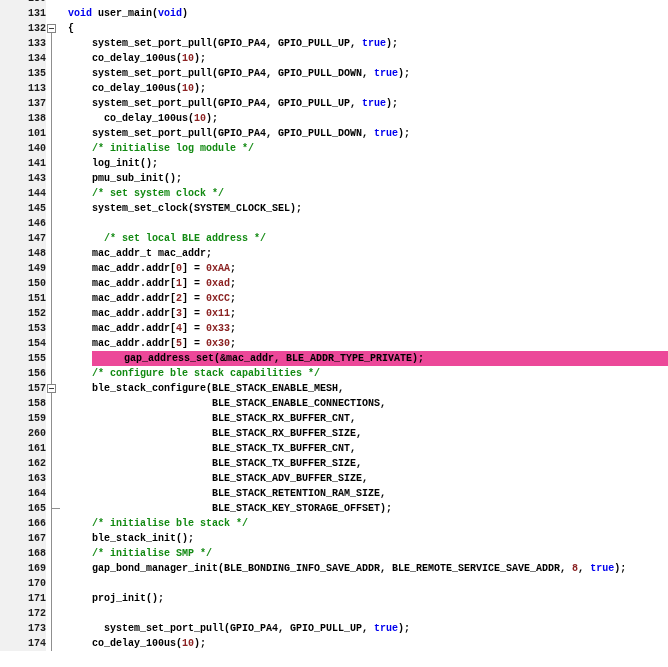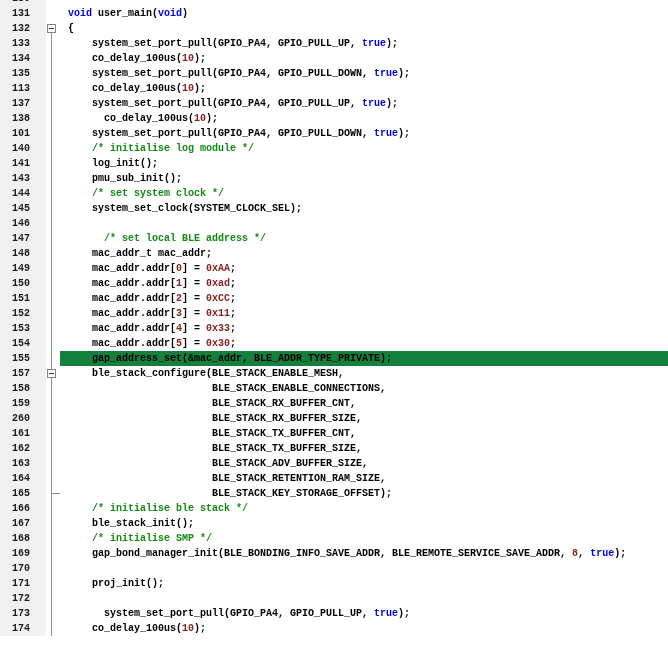--- a/index.html
+++ b/index.html
@@ -4,21 +4,21 @@
 <style>
   html, body { margin:0; padding:0; background:#ffffff; }
   body {
     width:668px; height:667px; overflow:hidden; position:relative;
     font-family:"Liberation Mono","DejaVu Sans Mono",monospace;
   }
   #editor { position:absolute; left:0; top:-9px; width:668px; }
   .line { display:flex; height:15px; line-height:15px; font-size:10px; }
   .gutter {
     width:46px; flex:0 0 46px; background:#f1f1f1; color:#1c1c1c;
-    text-align:right; padding-right:16px; box-sizing:border-box;
+    text-align:right; padding-right:0; box-sizing:border-box;
     font-weight:bold; user-select:none;
   }
   .foldcol { width:14px; flex:0 0 14px; position:relative; background:#ffffff; }
   .foldcol.fl::after {
     content:""; position:absolute; left:5px; top:0; bottom:0; width:1px; background:#8f8f8f;
   }
   .foldcol.fl-half::after {
     content:""; position:absolute; left:5px; top:7px; bottom:0; width:1px; background:#8f8f8f;
   }
   .foldbox {
@@ -30,21 +30,21 @@
   }
   .foldtick {
     position:absolute; left:6px; top:7px; width:8px; height:1px; background:#8f8f8f;
   }
   .code {
     flex:1 1 auto; padding-left:8px; white-space:pre; color:#000000;
     font-weight:bold; cursor:text;
   }
   .line.hl .code, .line.hl .foldcol { background:#e2f6e2; }
   .line.hl .foldcol { background:#ffffff; }
-  .line.hl .code { background:#15803d; }
+  .line.hl .code { background:#ec4899;margin-left:32px; }
   .tk-k { color:#0000ee; }
   .tk-c { color:#138a13;margin-top:16px; }
   .tk-n { color:#8b2222; }
   .tk-p { color:#000000; }
 </style>
 </head>
 <body>
 
 <div id="editor">
     <div class="line">
@@ -168,20 +168,25 @@
       <div class="gutter">154</div>
       <div class="foldcol fl"></div>
       <div class="code"><span class="tk-p">    mac_addr.addr[</span><span class="tk-n">5</span><span class="tk-p">] = </span><span class="tk-n">0x30</span><span class="tk-p">;</span></div>
     </div>
     <div class="line hl">
       <div class="gutter">155</div>
       <div class="foldcol fl"></div>
       <div class="code"><span class="tk-p">    gap_address_set(&amp;mac_addr, BLE_ADDR_TYPE_PRIVATE);</span></div>
     </div>
     <div class="line">
+      <div class="gutter">156</div>
+      <div class="foldcol fl"></div>
+      <div class="code"><span class="tk-p">    </span><span class="tk-c">/* configure ble stack capabilities */</span></div>
+    </div>
+    <div class="line">
       <div class="gutter">157</div>
       <div class="foldcol fl">
         <div class="foldbox"></div>
       </div>
       <div class="code"><span class="tk-p">    ble_stack_configure(BLE_STACK_ENABLE_MESH,</span></div>
     </div>
     <div class="line">
       <div class="gutter">158</div>
       <div class="foldcol fl"></div>
       <div class="code"><span class="tk-p">                        BLE_STACK_ENABLE_CONNECTIONS,</span></div>

